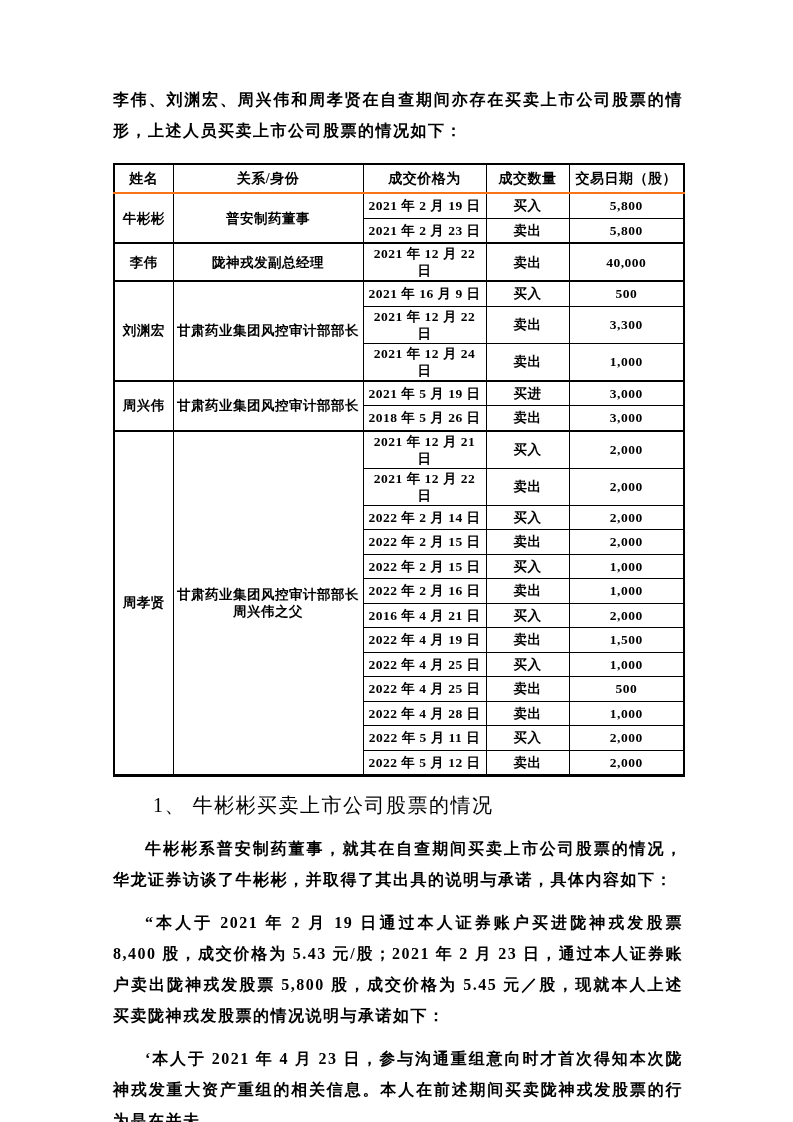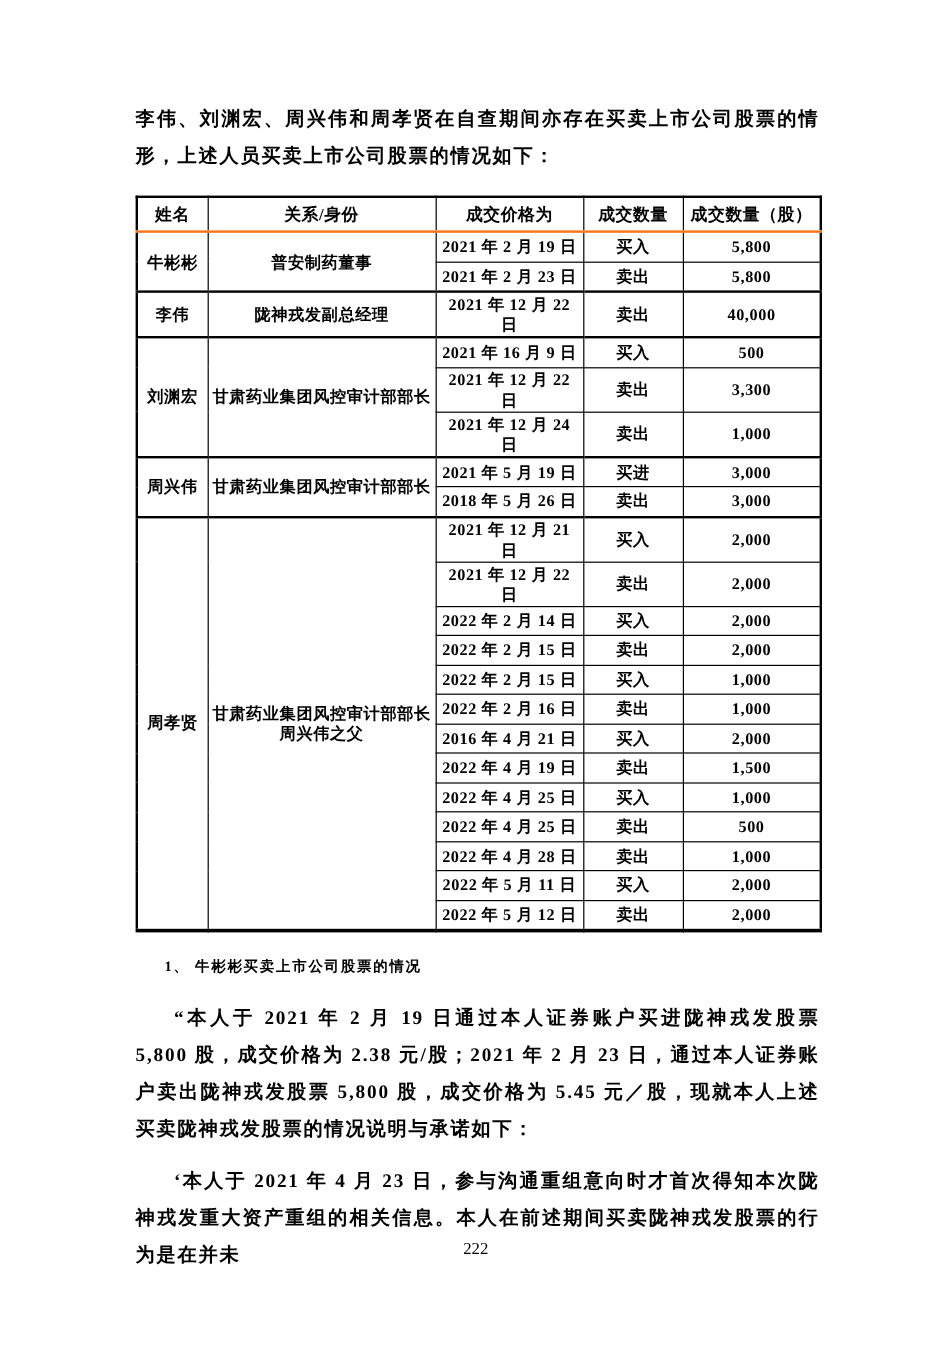--- a/index.html
+++ b/index.html
@@ -27,23 +27,23 @@
     text-justify: inter-character;
     letter-spacing: 1.5px;
     text-indent: 2em;
   }
   .para.no-indent {
     margin-top: 0;
     text-indent: 0;
   }
   .heading {
     margin: 13px 0 0 0;
-    font-size: 12px;
+    font-size: 20px;
     line-height: 31px;
-    font-weight: bold;
+    font-weight: normal;
     letter-spacing: 1.5px;
     text-indent: 2em;
   }
   table.trades {
     width: 570px;
     margin-top: 17px;
     border-collapse: collapse;
     border-top: 2px solid #000;
     border-left: 2px solid #000;
     border-right: 2px solid #000;
@@ -101,21 +101,21 @@
       <col style="width:123px">
       <col style="width:83px">
       <col style="width:115px">
     </colgroup>
     <thead>
       <tr id="trades-head-row">
           <th>姓名</th>
           <th>关系/身份</th>
           <th>成交价格为</th>
           <th>成交数量</th>
-          <th>成交数量（股）</th>
+          <th>交易日期（股）</th>
         </tr>
     </thead>
     <tbody id="trades-body">
         <tr class="group-first">
           <td rowspan="2">牛彬彬</td>
           <td rowspan="2" class="relation-cell">普安制药董事</td>
           <td>2021 年 2 月 19 日</td>
           <td>买入</td>
           <td>5,800</td>
         </tr>
@@ -226,20 +226,20 @@
         <tr>
           <td>2022 年 5 月 12 日</td>
           <td>卖出</td>
           <td>2,000</td>
         </tr>
       </tbody>
   </table>
 
   <p class="heading">1、 牛彬彬买卖上市公司股票的情况</p>
 
-
-  <p class="para">“本人于 2021 年 2 月 19 日通过本人证券账户买进陇神戎发股票 5,800 股，成交价格为 2.38 元/股；2021 年 2 月 23 日，通过本人证券账户卖出陇神戎发股票 5,800 股，成交价格为 5.45 元／股，现就本人上述买卖陇神戎发股票的情况说明与承诺如下：</p>
+  <p class="para">牛彬彬系普安制药董事，就其在自查期间买卖上市公司股票的情况，华龙证券访谈了牛彬彬，并取得了其出具的说明与承诺，具体内容如下：</p>
+
+  <p class="para">“本人于 2021 年 2 月 19 日通过本人证券账户买进陇神戎发股票 8,400 股，成交价格为 5.43 元/股；2021 年 2 月 23 日，通过本人证券账户卖出陇神戎发股票 5,800 股，成交价格为 5.45 元／股，现就本人上述买卖陇神戎发股票的情况说明与承诺如下：</p>
 
   <p class="para">‘本人于 2021 年 4 月 23 日，参与沟通重组意向时才首次得知本次陇神戎发重大资产重组的相关信息。本人在前述期间买卖陇神戎发股票的行为是在并未</p>
 
-  <div class="page-number">222</div>
 
 </div>
 
 </body></html>

